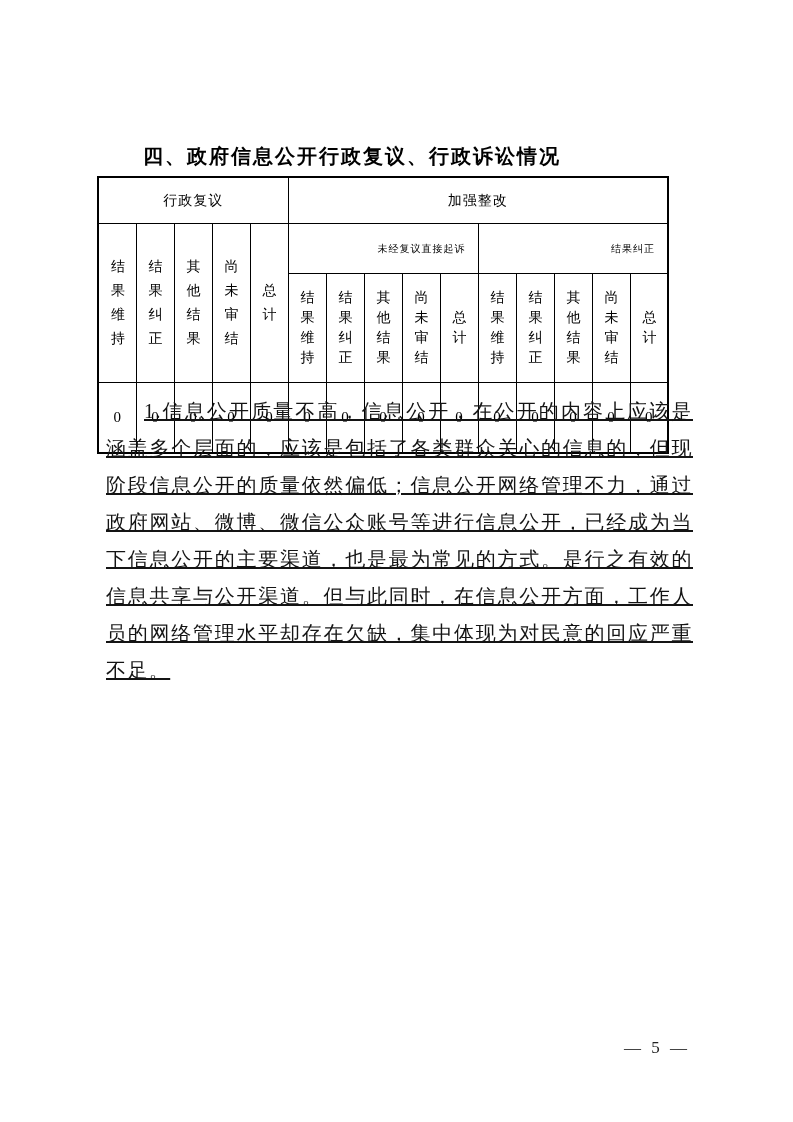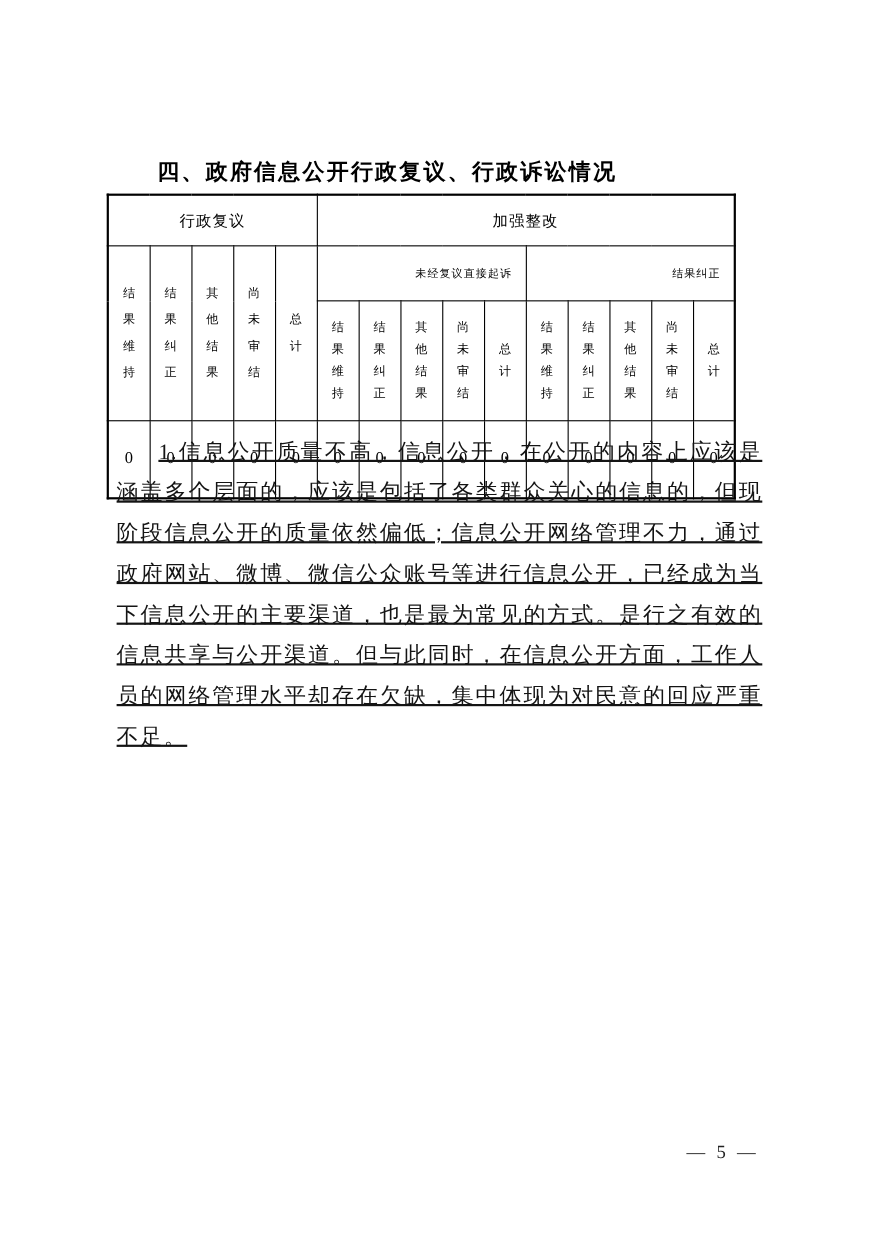--- a/index.html
+++ b/index.html
@@ -47,21 +47,21 @@
     color: #000000;
   }
   tr.r1 td { height: 21px; font-size: 14px; letter-spacing: 1px; }
   tr.r2 td.sub { height: 25px; font-size: 10px; letter-spacing: 1px; text-align: right; }
   tr.r3 td { height: 84px; }
   tr.r4 td { height: 45px; font-size: 15px; }
   .vtext {
     width: 1em;
     margin: 0 auto;
     word-break: break-all;
-    font-size: 11px;
+    font-size: 14px;
     line-height: 20px;
     text-align: center;
   }
   td.tall .vtext { line-height: 24px; }
 
   .body-text {
     position: absolute;
     left: 106px;
     top: 393px;
     width: 587px;

